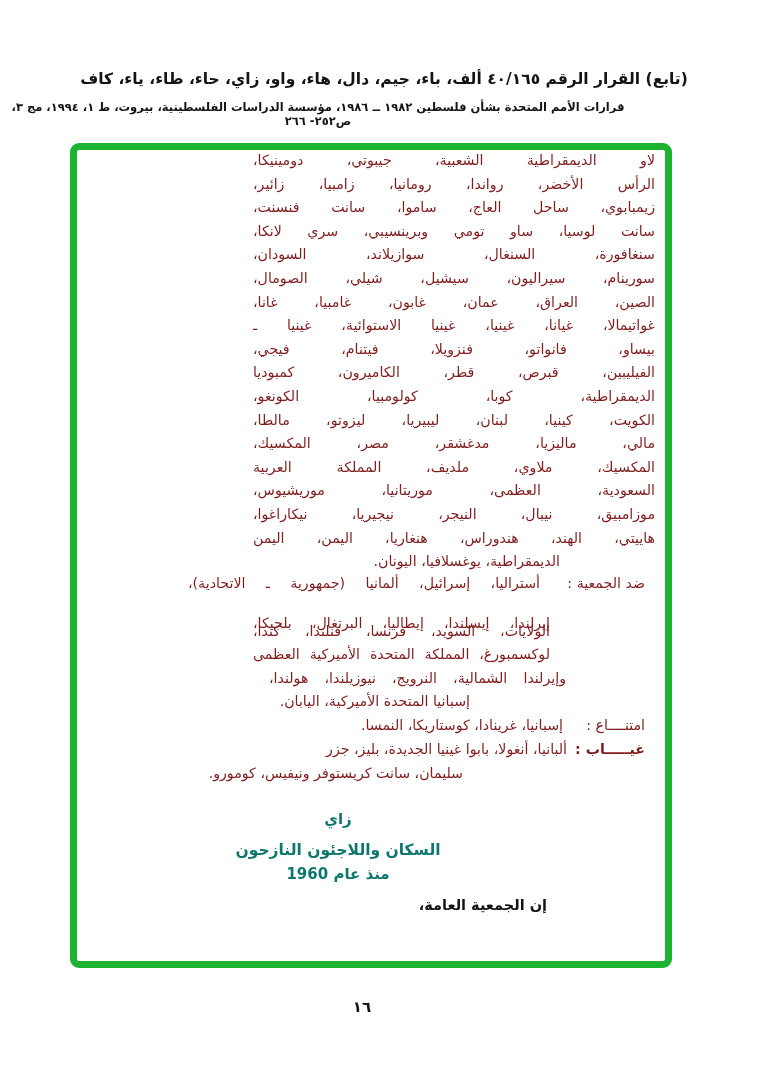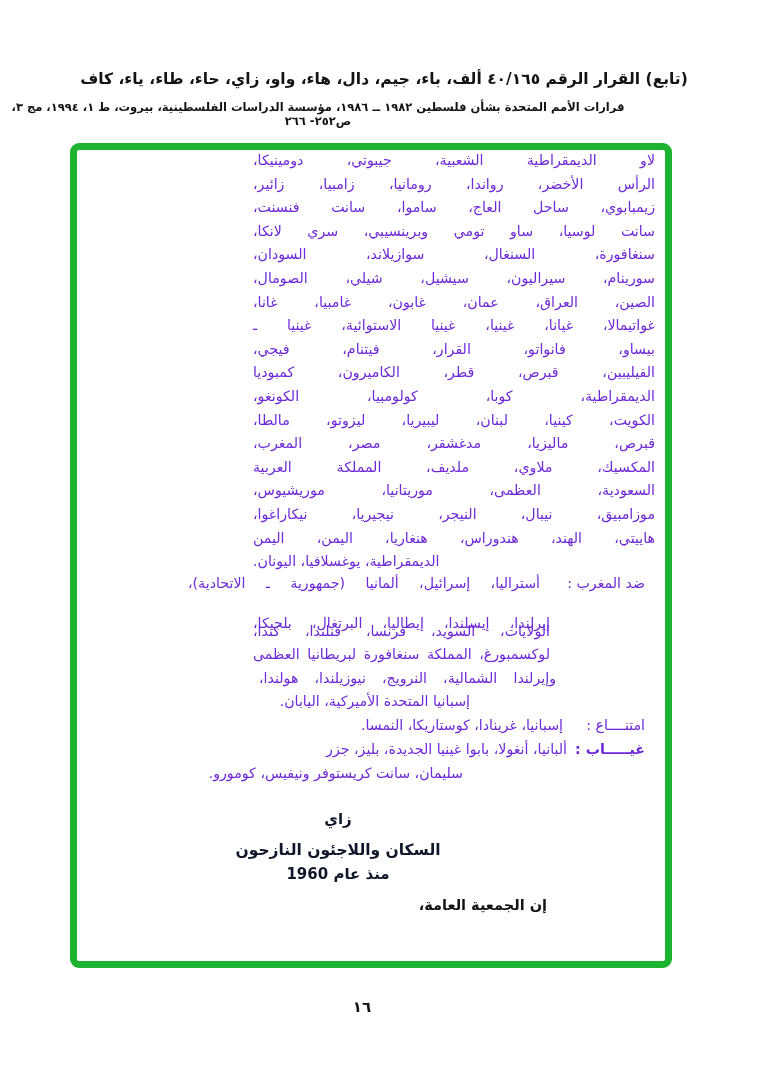--- a/index.html
+++ b/index.html
@@ -1,40 +1,40 @@
 <!DOCTYPE html>
 <html lang="ar" dir="rtl"><head>
 <meta charset="utf-8">
 <style>
   html,body{margin:0;padding:0;}
   body{background:#ffffff;font-family:"DejaVu Sans",sans-serif;}
   .page{position:relative;width:768px;height:1085px;background:#ffffff;color:#141414;overflow:hidden;direction:rtl;}
   .hdr1{position:absolute;top:70px;left:0;width:768px;text-align:center;font-size:15.5px;font-weight:bold;letter-spacing:0;}
   .hdr2{position:absolute;top:100px;left:0;width:636px;text-align:center;font-size:11.5px;font-weight:bold;}
   .hbox{position:absolute;left:70px;top:143px;width:602px;height:825px;box-sizing:border-box;border:7px solid #1cb330;border-radius:9px;background:transparent;}
-  .txt{font-size:14.2px;line-height:23.6px;color:#6d28d9;}
+  .txt{font-size:14.2px;line-height:23.6px;color:#7f1d1d;}
   .block-for{position:absolute;top:149px;right:113px;width:402px;}
   .jline{text-align:justify;text-align-last:justify;height:23.6px;overflow:hidden;}
-  .b1-last{text-align:left;padding-right:95px;height:23.6px;}
+  .b1-last{text-align:right;padding-right:95px;height:23.6px;}
   .line{position:absolute;height:23.6px;white-space:nowrap;}
   .wrapline{position:absolute;height:23.6px;}
   .lbl{position:absolute;white-space:nowrap;}
   .ag1{top:572px;right:228px;width:352px;}
   .ag2{top:596px;right:218px;width:297px;margin-top:16px;}
   .ag3{top:620px;right:218px;width:297px;}
   .ag4{top:643px;right:218px;width:297px;}
-  .ag5{top:667px;right:212px;width:297px;}
+  .ag5{top:667px;right:202px;width:297px;}
   .ag6{top:690px;right:218px;width:297px;text-align:right;padding-right:80px;box-sizing:border-box;}
   .lbl-against{top:572px;right:123px;}
   .lbl-abstain{top:714px;right:123px;}
   .abstain-text{top:714px;right:205px;text-align:right;}
   .lbl-absent{top:738px;right:123px;font-weight:bold;}
   .absent1{top:738px;right:201px;text-align:right;}
   .absent2{top:762px;right:305px;text-align:center;}
-  .sec{position:absolute;left:108px;width:460px;text-align:center;font-weight:bold;color:#0f172a;}
+  .sec{position:absolute;left:108px;width:460px;text-align:center;font-weight:bold;color:#0f766e;}
   .sec-letter{top:810px;font-size:15px;}
   .sec-title{top:841px;font-size:15.5px;}
   .sec-sub{top:865px;font-size:15px;}
   .opening{position:absolute;top:897px;right:221px;font-weight:bold;font-size:14.5px;white-space:nowrap;}
   .pagenum{position:absolute;top:998px;left:62px;width:600px;text-align:center;font-weight:bold;font-size:15px;}
 </style>
 </head>
 <body>
 
 <div class="page">
@@ -46,37 +46,37 @@
 
   <div class="block-for txt">
     <div class="jline">لاو الديمقراطية الشعبية، جيبوتي، دومينيكا،</div>
     <div class="jline">الرأس الأخضر، رواندا، رومانيا، زامبيا، زائير،</div>
     <div class="jline">زيمبابوي، ساحل العاج، ساموا، سانت فنسنت،</div>
     <div class="jline">سانت لوسيا، ساو تومي وبرينسيبي، سري لانكا،</div>
     <div class="jline">سنغافورة، السنغال، سوازيلاند، السودان،</div>
     <div class="jline">سورينام، سيراليون، سيشيل، شيلي، الصومال،</div>
     <div class="jline">الصين، العراق، عمان، غابون، غامبيا، غانا،</div>
     <div class="jline">غواتيمالا، غيانا، غينيا، غينيا الاستوائية، غينيا ـ</div>
-    <div class="jline">بيساو، فانواتو، القرار، فيتنام، فيجي،</div>
+    <div class="jline">بيساو، فانواتو، فنزويلا، فيتنام، فيجي،</div>
     <div class="jline">الفيليبين، قبرص، قطر، الكاميرون، كمبوديا</div>
     <div class="jline">الديمقراطية، كوبا، كولومبيا، الكونغو،</div>
     <div class="jline">الكويت، كينيا، لبنان، ليبيريا، ليزوتو، مالطا،</div>
-    <div class="jline">قبرص، ماليزيا، مدغشقر، مصر، المغرب،</div>
+    <div class="jline">مالي، ماليزيا، مدغشقر، مصر، المكسيك،</div>
     <div class="jline">المكسيك، ملاوي، ملديف، المملكة العربية</div>
     <div class="jline">السعودية، العظمى، موريتانيا، موريشيوس،</div>
     <div class="jline">موزامبيق، نيبال، النيجر، نيجيريا، نيكاراغوا،</div>
     <div class="jline">هاييتي، الهند، هندوراس، هنغاريا، اليمن، اليمن</div>
     <div class="b1-last">الديمقراطية، يوغسلافيا، اليونان.</div>
   </div>
 
-  <div class="lbl txt lbl-against">ضد المغرب :</div>
+  <div class="lbl txt lbl-against">ضد الجمعية :</div>
   <div class="wrapline txt jline ag1">أستراليا، إسرائيل، ألمانيا (جمهورية ـ الاتحادية)،</div>
   <div class="wrapline txt jline ag2">إيرلندا، إيسلندا، إيطاليا، البرتغال، بلجيكا،</div>
   <div class="wrapline txt jline ag3">الولايات، السويد، فرنسا، فنلندا، كندا،</div>
-  <div class="wrapline txt jline ag4">لوكسمبورغ، المملكة سنغافورة لبريطانيا العظمى</div>
+  <div class="wrapline txt jline ag4">لوكسمبورغ، المملكة المتحدة الأميركية العظمى</div>
   <div class="wrapline txt jline ag5">وإيرلندا الشمالية، النرويج، نيوزيلندا، هولندا،</div>
   <div class="wrapline txt ag6">إسبانيا المتحدة الأميركية، اليابان.</div>
 
   <div class="lbl txt lbl-abstain">امتنــــاع :</div>
   <div class="line txt abstain-text">إسبانيا، غرينادا، كوستاريكا، النمسا.</div>
 
   <div class="lbl txt lbl-absent">غيـــــاب :</div>
   <div class="line txt absent1">ألبانيا، أنغولا، بابوا غينيا الجديدة، بليز، جزر</div>
   <div class="line txt absent2">سليمان، سانت كريستوفر ونيفيس، كومورو.</div>
 

